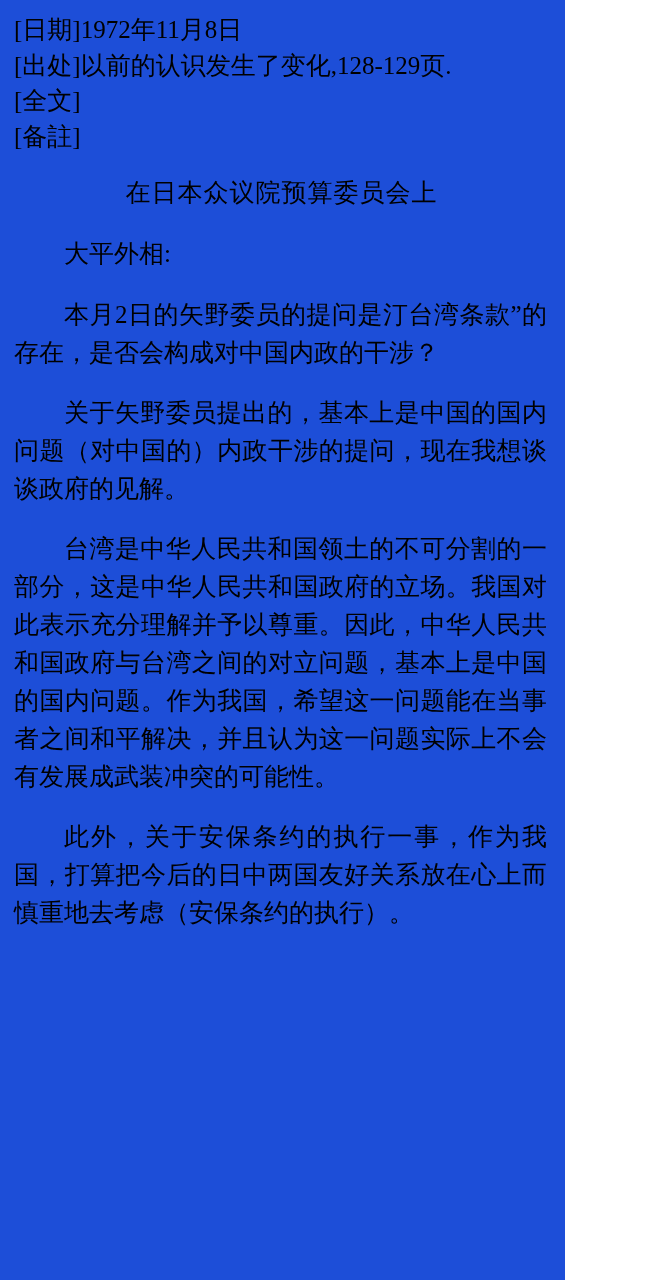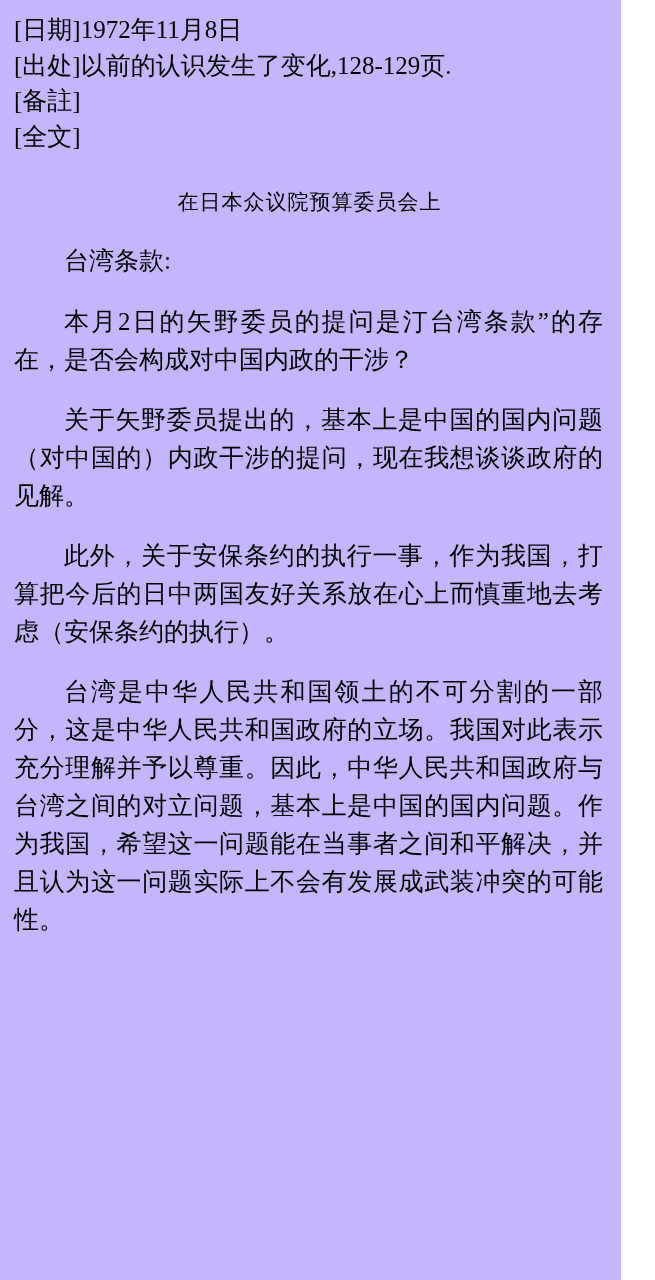--- a/index.html
+++ b/index.html
@@ -7,45 +7,45 @@
     padding: 0;
     background: #ffffff;
   }
   body {
     width: 655px;
     min-height: 1280px;
     font-family: "Liberation Serif", "DejaVu Serif", serif;
     color: #000000;
   }
   .page {
-    width: 621px;
+    width: 565px;
     min-height: 1280px;
     box-sizing: border-box;
     padding: 12px 16px 10px 14px;
-    background: #c4b5fd;
+    background: #1d4ed8;
   }
   .meta {
     font-size: 25px;
     line-height: 1.42;
     letter-spacing: 0px;
   }
   .meta-row {
     display: block;
     white-space: pre;
   }
   .meta-tag {
     display: inline;
   }
   .meta-val {
     display: inline;
   }
   .doc-title {
     text-align: center;
-    font-size: 21px;
-    margin-top: 34px;
+    font-size: 25px;
+    margin-top: 22px;
     margin-bottom: 28px;
     letter-spacing: 1px;
   }
   .speaker {
     font-size: 25px;
     text-indent: 2em;
     margin-bottom: 26px;
   }
   .para {
     font-size: 25px;
@@ -60,26 +60,26 @@
   }
 </style>
 </head>
 <body>
 
 <div class="page">
 
   <div class="meta">
     <div class="meta-row"><span class="meta-tag">[日期]</span><span class="meta-val">1972年11月8日</span></div>
     <div class="meta-row"><span class="meta-tag">[出处]</span><span class="meta-val">以前的认识发生了变化,128-129页.</span></div>
+    <div class="meta-row"><span class="meta-tag">[全文]</span><span class="meta-val"></span></div>
     <div class="meta-row"><span class="meta-tag">[备註]</span><span class="meta-val"></span></div>
-    <div class="meta-row"><span class="meta-tag">[全文]</span><span class="meta-val"></span></div>
   </div>
 
   <div class="doc-title">在日本众议院预算委员会上</div>
 
-  <div class="speaker">台湾条款:</div>
+  <div class="speaker">大平外相:</div>
 
   <p class="para">本月2日的矢野委员的提问是汀台湾条款”的存在，是否会构成对中国内政的干涉？</p>
   <p class="para">关于矢野委员提出的，基本上是中国的国内问题（对中国的）内政干涉的提问，现在我想谈谈政府的见解。</p>
+  <p class="para">台湾是中华人民共和国领土的不可分割的一部分，这是中华人民共和国政府的立场。我国对此表示充分理解并予以尊重。因此，中华人民共和国政府与台湾之间的对立问题，基本上是中国的国内问题。作为我国，希望这一问题能在当事者之间和平解决，并且认为这一问题实际上不会有发展成武装冲突的可能性。</p>
   <p class="para">此外，关于安保条约的执行一事，作为我国，打算把今后的日中两国友好关系放在心上而慎重地去考虑（安保条约的执行）。</p>
-  <p class="para">台湾是中华人民共和国领土的不可分割的一部分，这是中华人民共和国政府的立场。我国对此表示充分理解并予以尊重。因此，中华人民共和国政府与台湾之间的对立问题，基本上是中国的国内问题。作为我国，希望这一问题能在当事者之间和平解决，并且认为这一问题实际上不会有发展成武装冲突的可能性。</p>
 
 </div>
 
 </body></html>

